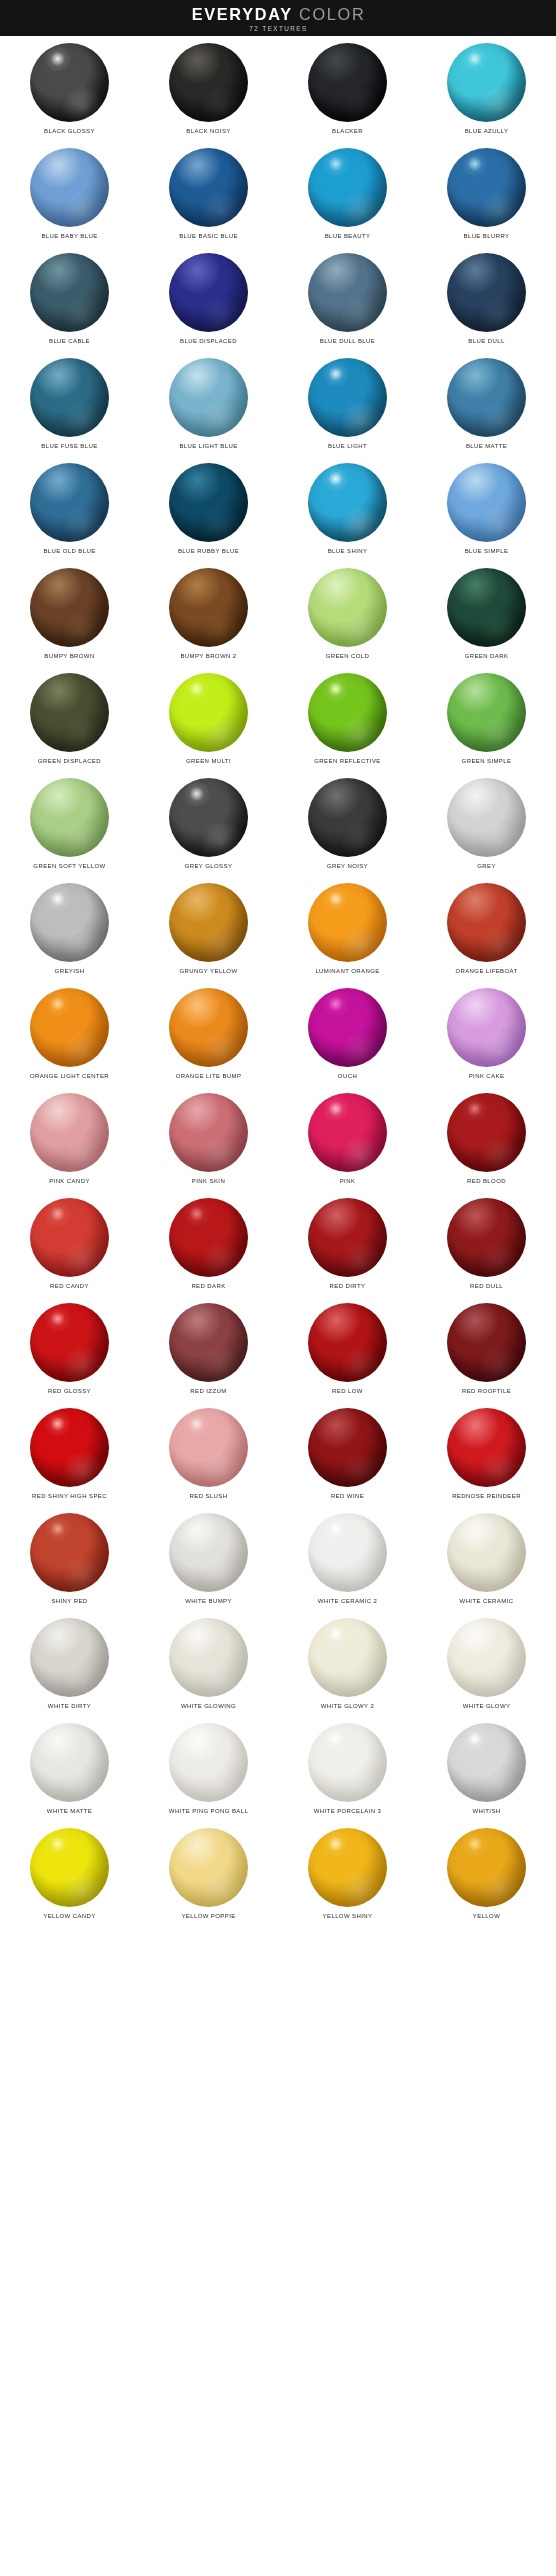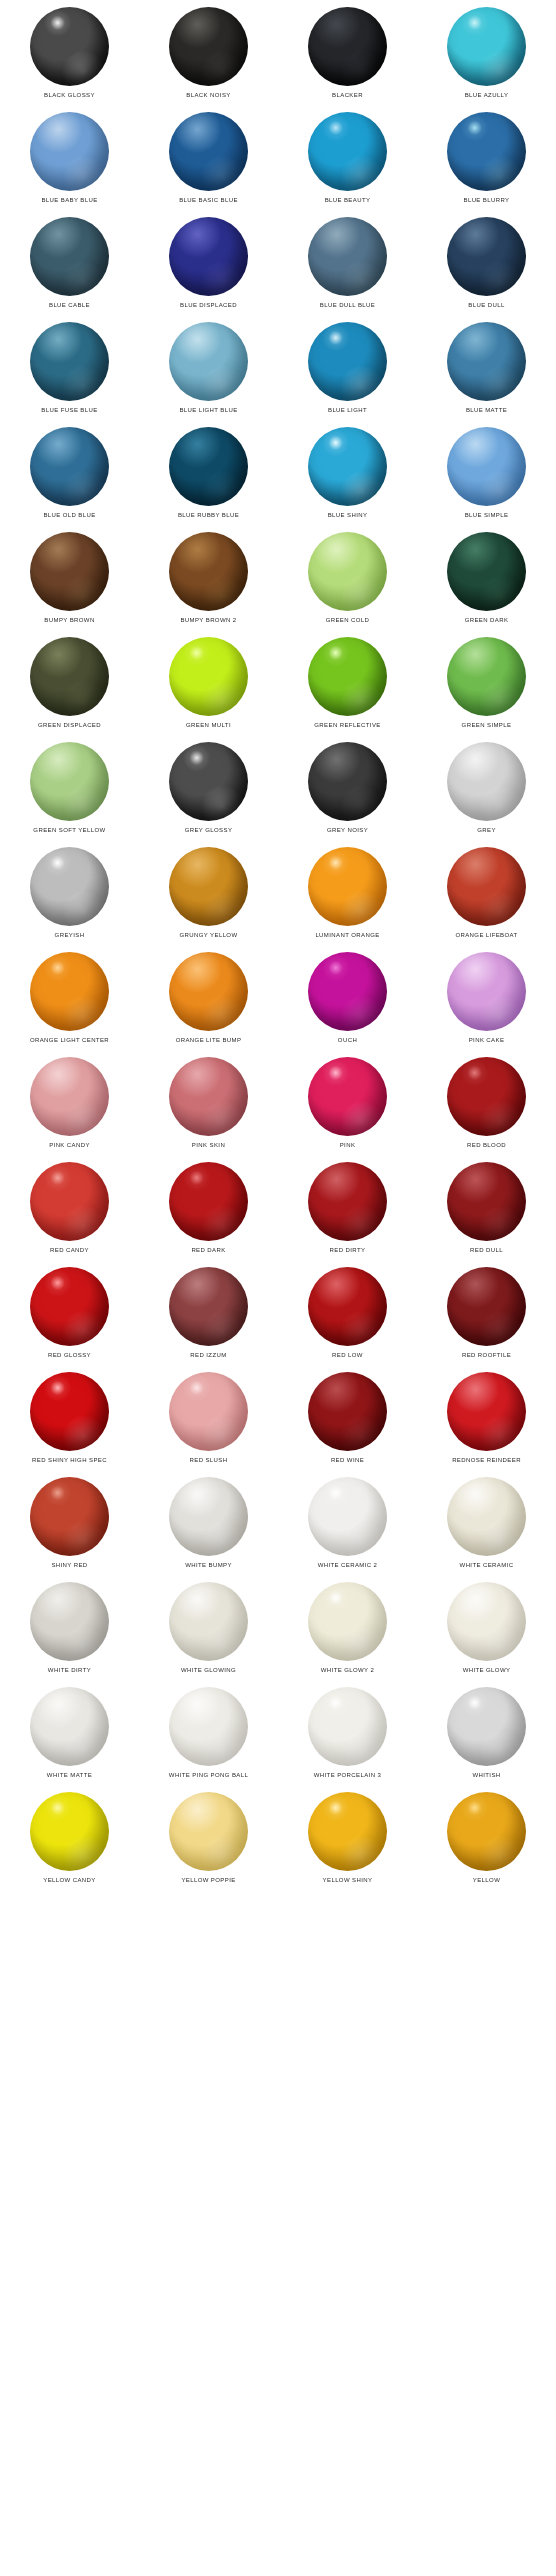--- a/index.html
+++ b/index.html
@@ -88,20 +88,26 @@
     text-align: center;
     line-height: 7.7px;
     white-space: nowrap;
   }
 </style>
 </head>
 <body>
 
 <div id="page">
 
+  <div class="header">
+    <div class="header-title">
+      <span class="word1">EVERYDAY</span><span>&nbsp;</span><span class="word2">COLOR</span>
+    </div>
+    <div class="header-sub">72 TEXTURES</div>
+  </div>
 
   <div class="grid" id="grid">
       <div class="cell">
         <div class="sphere-wrap">
           <div class="sphere" style="background: radial-gradient(circle at 35% 20%, rgb(242, 242, 242) 0%, rgba(242, 242, 242, 0.133) 9%, transparent 17%), radial-gradient(circle at 68% 82%, rgba(242, 242, 242, 0.333) 0%, transparent 26%), radial-gradient(circle at 38% 30%, rgb(74, 74, 74) 0%, rgb(74, 74, 74) 40%, rgb(5, 5, 5) 92%); box-shadow: rgba(5, 5, 5, 0.6) -5.2px -6.9px 13.8px inset;"></div>
         </div>
         <div class="cell-label">BLACK GLOSSY</div>
       </div>
       <div class="cell">
         <div class="sphere-wrap">

